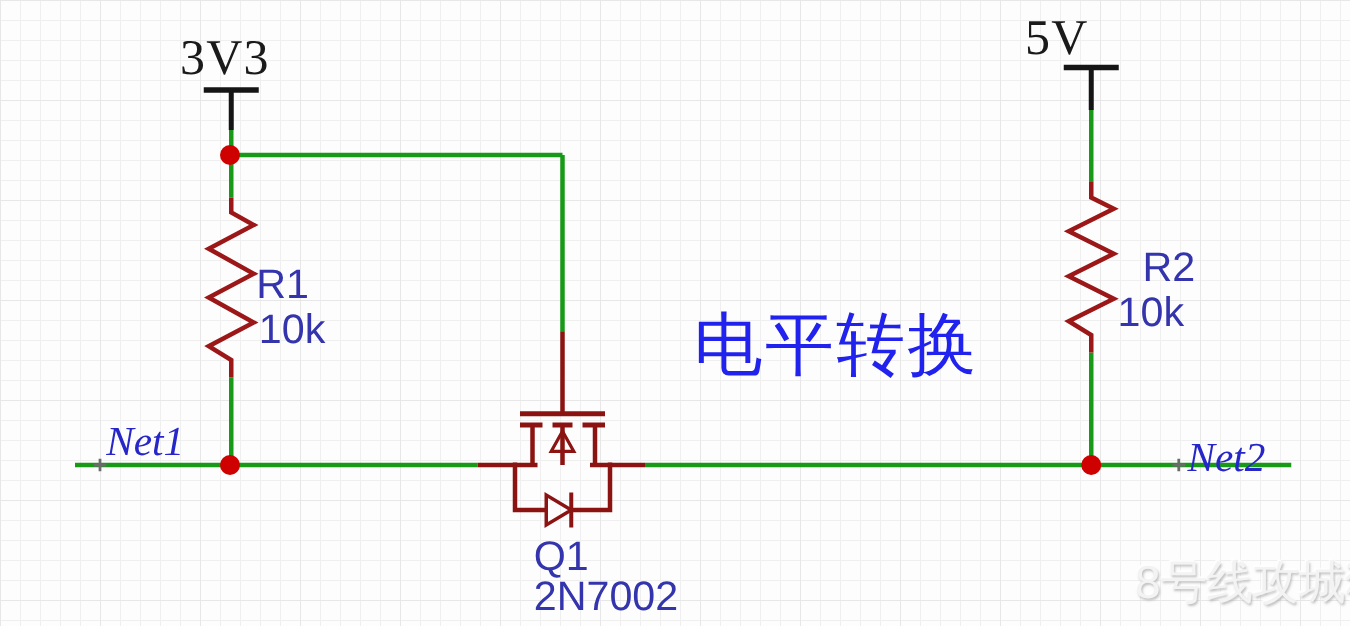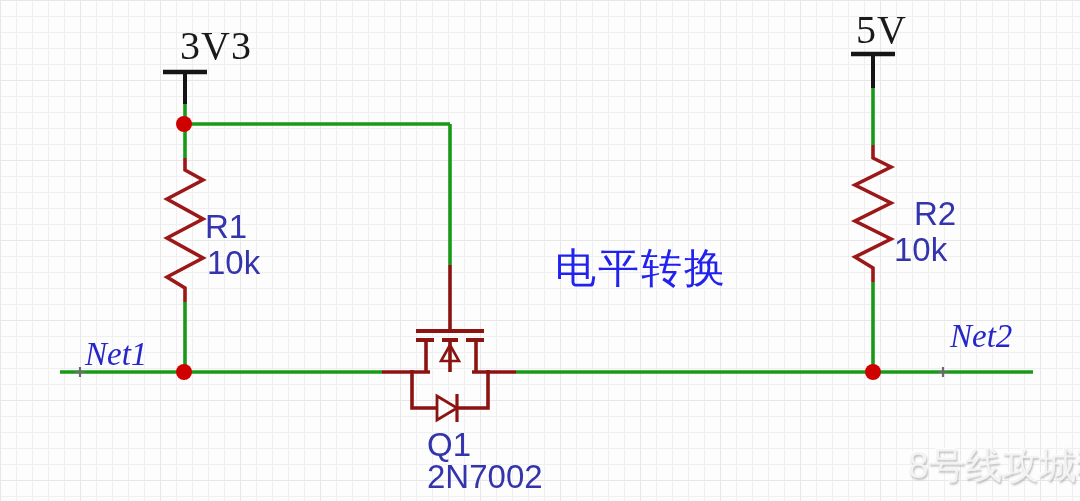--- a/index.html
+++ b/index.html
@@ -13,31 +13,31 @@
       linear-gradient(to bottom, #e7e7e7 1px, transparent 1px),
       linear-gradient(to right, #efefef 1px, transparent 1px),
       linear-gradient(to bottom, #efefef 1px, transparent 1px);
     background-size:80px 80px, 80px 80px, 16px 16px, 16px 16px;
     font-family:"Liberation Sans", sans-serif;
   }
   #schem-svg{position:absolute;left:0;top:0;}
   .label{position:absolute;white-space:nowrap;line-height:1;}
   .power-label{
     font-family:"Liberation Serif", serif;
-    font-size:40px;color:#1a1a1a;letter-spacing:1px;margin-left:36px;
+    font-size:40px;color:#1a1a1a;letter-spacing:1px;
   }
   .ref-label{
     font-size:33px;color:var(--ref-label-blue,#3434ad);
   }
   .net-label{
     font-family:"Liberation Serif", serif;
     font-size:33px;color:var(--net-label-blue,#2626c9);font-style:italic;
   }
   .annotation-label{
-    font-size:41px;color:var(--annotation-blue,#2222ee);
+    font-size:55px;color:var(--annotation-blue,#2222ee);
     letter-spacing:2px;
   }
   
   .s-wire{stroke:var(--wire-green,#189a18);stroke-width:3.6;fill:none;}
   .s-comp{stroke:var(--component-red,#8b1412);fill:none;}
   .s-res{stroke:var(--resistor-red,#9c1717);stroke-width:3.6;fill:none;}
   .s-blk{stroke:var(--power-black,#151515);fill:none;}
   .f-dot{fill:var(--junction-red,#cf0000);}
   .s-joint{stroke:#6b6b6b;stroke-width:2.2;fill:none;}
   
@@ -134,21 +134,21 @@
   <div class="label ref-label" style="left:205px;top:210px;">R1</div>
   <div class="label ref-label" style="left:207px;top:246px;">10k</div>
 
   <div class="label ref-label" style="left:914px;top:197px;">R2</div>
   <div class="label ref-label" style="left:894px;top:233px;">10k</div>
 
   <div class="label ref-label" style="left:427px;top:428px;">Q1</div>
   <div class="label ref-label" style="left:427px;top:460px;text-align:center;">2N7002</div>
 
   <div class="label net-label" style="left:85px;top:338px;">Net1</div>
-  <div class="label net-label" style="left:950px;top:320px;text-align:right;">Net2</div>
+  <div class="label net-label" style="left:950px;top:351px;text-align:right;">Net2</div>
 
   <div class="label annotation-label" style="left:555px;top:248px;">电平转换</div>
 
   <div id="watermark">
     <svg width="58" height="48" viewBox="0 0 58 48">
       <g fill="#fbfbfb" stroke="#dcdcdc" stroke-width="2">
         <path d="M6,17 C6,9.5 13,4 22,4 C31,4 38,9.5 38,17 C38,24.5 31,30 22,30
                  C20,30 18,29.7 16.2,29.2 L9,32 L11.5,26.5 C8.1,24.2 6,20.8 6,17 Z"></path>
         <path d="M27,31 C27,25 33,20.5 40.5,20.5 C48,20.5 54,25 54,31
                  C54,37 48,41.5 40.5,41.5 C39,41.5 37.4,41.3 36,40.9 L30,43.2 L32,38.9

